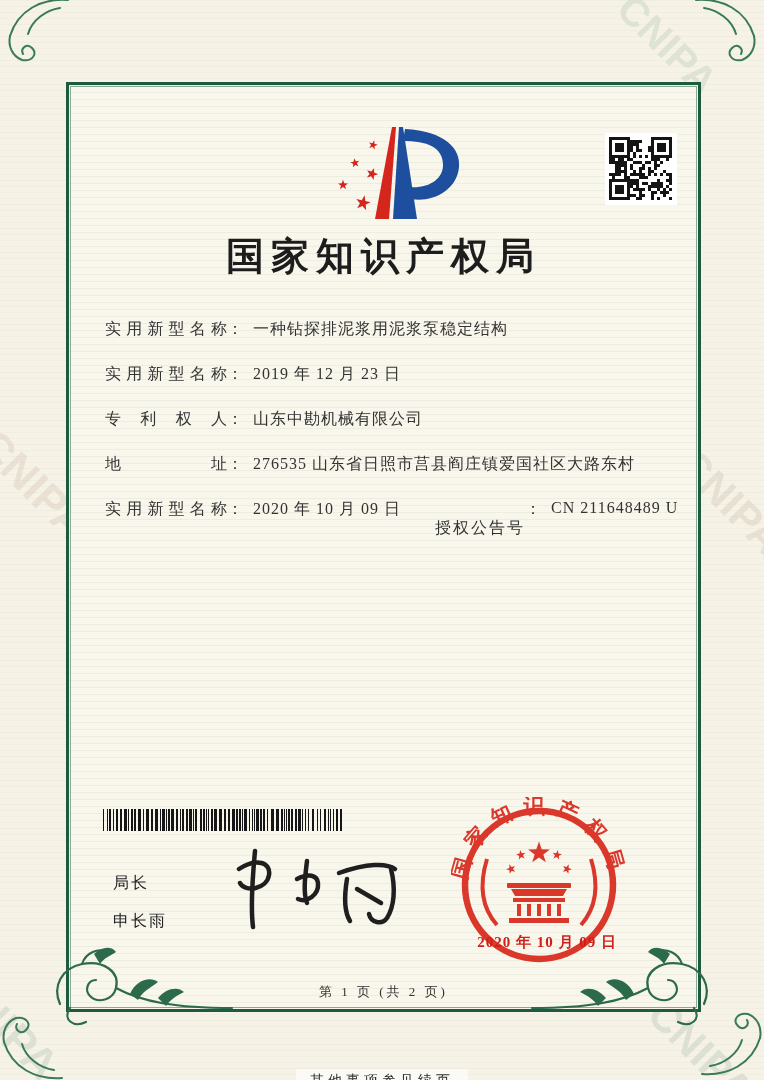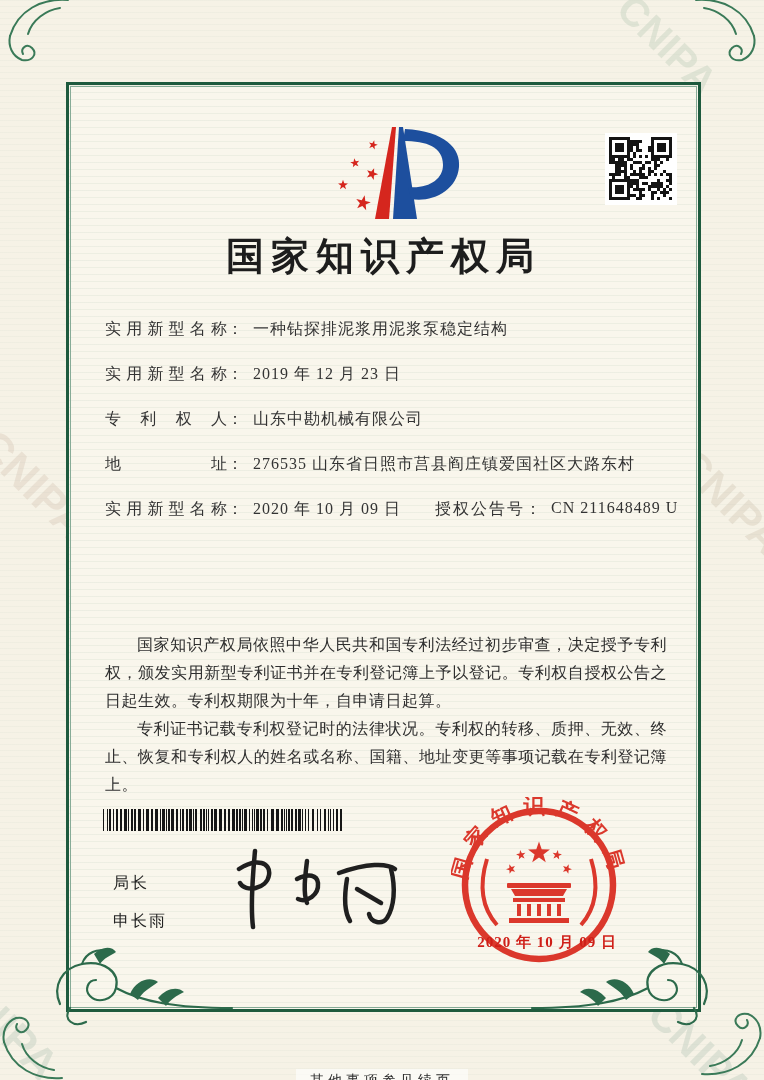--- a/index.html
+++ b/index.html
@@ -29,21 +29,21 @@
   .title{
     position:absolute;left:0;top:146px;width:100%;text-align:center;
     font-size:38px;font-weight:bold;letter-spacing:7px;color:#1d1d1d;
   }
   .fields{position:absolute;left:36px;top:234px;width:575px;}
   .frow{position:relative;height:45px;font-size:16px;color:#333;}
   .flabel{display:inline-block;width:122px;text-align:justify;text-align-last:justify;vertical-align:top;}
   .fcolon{display:inline-block;vertical-align:top;}
   .fvalue{display:inline-block;padding-left:10px;vertical-align:top;letter-spacing:1px;}
   .grant-pair{position:absolute;left:330px;top:0;}
-  .grant-pair .flabel{width:auto;letter-spacing:2px;}
+  .grant-pair .flabel{width:auto;letter-spacing:2px;margin-top:19px;}
   .paras{position:absolute;left:36px;top:546px;width:562px;font-size:16px;line-height:28px;text-align:justify;color:#2e2e2e;}
   .paras p{margin:0;text-indent:2em;letter-spacing:0.5px;}
   .barcode{position:absolute;left:34px;top:724px;width:248px;height:22px;}
   .barcode i{position:absolute;top:0;height:100%;background:#161616;}
   .signer{position:absolute;left:44px;top:788px;font-size:16px;letter-spacing:2px;color:#222;}
   .signer .name{margin-top:17px;}
   .signature{position:absolute;left:146px;top:756px;}
   .seal{position:absolute;left:382px;top:712px;}
   .seal-date{
     position:absolute;left:398px;top:848px;width:160px;text-align:center;
@@ -387,24 +387,20 @@
       <span class="flabel">地址</span><span class="fcolon">：</span><span class="fvalue">276535 山东省日照市莒县阎庄镇爱国社区大路东村</span>
     </div>
     <div class="frow">
       <span class="flabel">实用新型名称</span><span class="fcolon">：</span><span class="fvalue">2020 年 10 月 09 日</span>
       <span class="grant-pair">
         <span class="flabel">授权公告号</span><span class="fcolon">：</span><span class="fvalue">CN 211648489 U</span>
       </span>
     </div>
   </div>
 
-  <div class="paras">
-    <p>国家知识产权局依照中华人民共和国专利法经过初步审查，决定授予专利权，颁发实用新型专利证书并在专利登记簿上予以登记。专利权自授权公告之日起生效。专利权期限为十年，自申请日起算。</p>
-    <p>专利证书记载专利权登记时的法律状况。专利权的转移、质押、无效、终止、恢复和专利权人的姓名或名称、国籍、地址变更等事项记载在专利登记簿上。</p>
-  </div>
 
   <div class="barcode">
       <i style="left:0px;width:1px"></i>
       <i style="left:4px;width:1px"></i>
       <i style="left:6px;width:2px"></i>
       <i style="left:10px;width:1px"></i>
       <i style="left:13px;width:2px"></i>
       <i style="left:17px;width:2px"></i>
       <i style="left:21px;width:3px"></i>
       <i style="left:25px;width:1px"></i>
@@ -512,20 +508,21 @@
         <rect x="96" y="107" width="4" height="12"></rect>
         <rect x="106" y="107" width="4" height="12"></rect>
         <rect x="58" y="121" width="60" height="5"></rect>
       </g>
       <path d="M36,62 C28,88 30,110 46,128" stroke="#d92a1e" stroke-width="4" fill="none"></path>
       <path d="M140,62 C148,88 146,110 130,128" stroke="#d92a1e" stroke-width="4" fill="none"></path>
     </g>
   </svg>
   <div class="seal-date">2020 年 10 月 09 日</div>
 
+  <div class="page-info">第 1 页 (共 2 页)</div>
 </div>
 
 <svg class="flourish left" viewBox="0 0 190 86">
   <g stroke="#2c6a4b" stroke-width="2.2" fill="none" stroke-linecap="round">
     <path d="M14,62 C6,44 16,26 36,22 C58,18 74,30 70,46 C67,58 52,62 44,54 C38,48 42,38 50,38"></path>
     <path d="M70,46 C96,60 130,66 186,66"></path>
     <path d="M24,66 C16,78 28,86 40,80"></path>
     <path d="M36,22 C40,10 52,6 62,10"></path>
   </g>
   <g fill="#2c6a4b">

